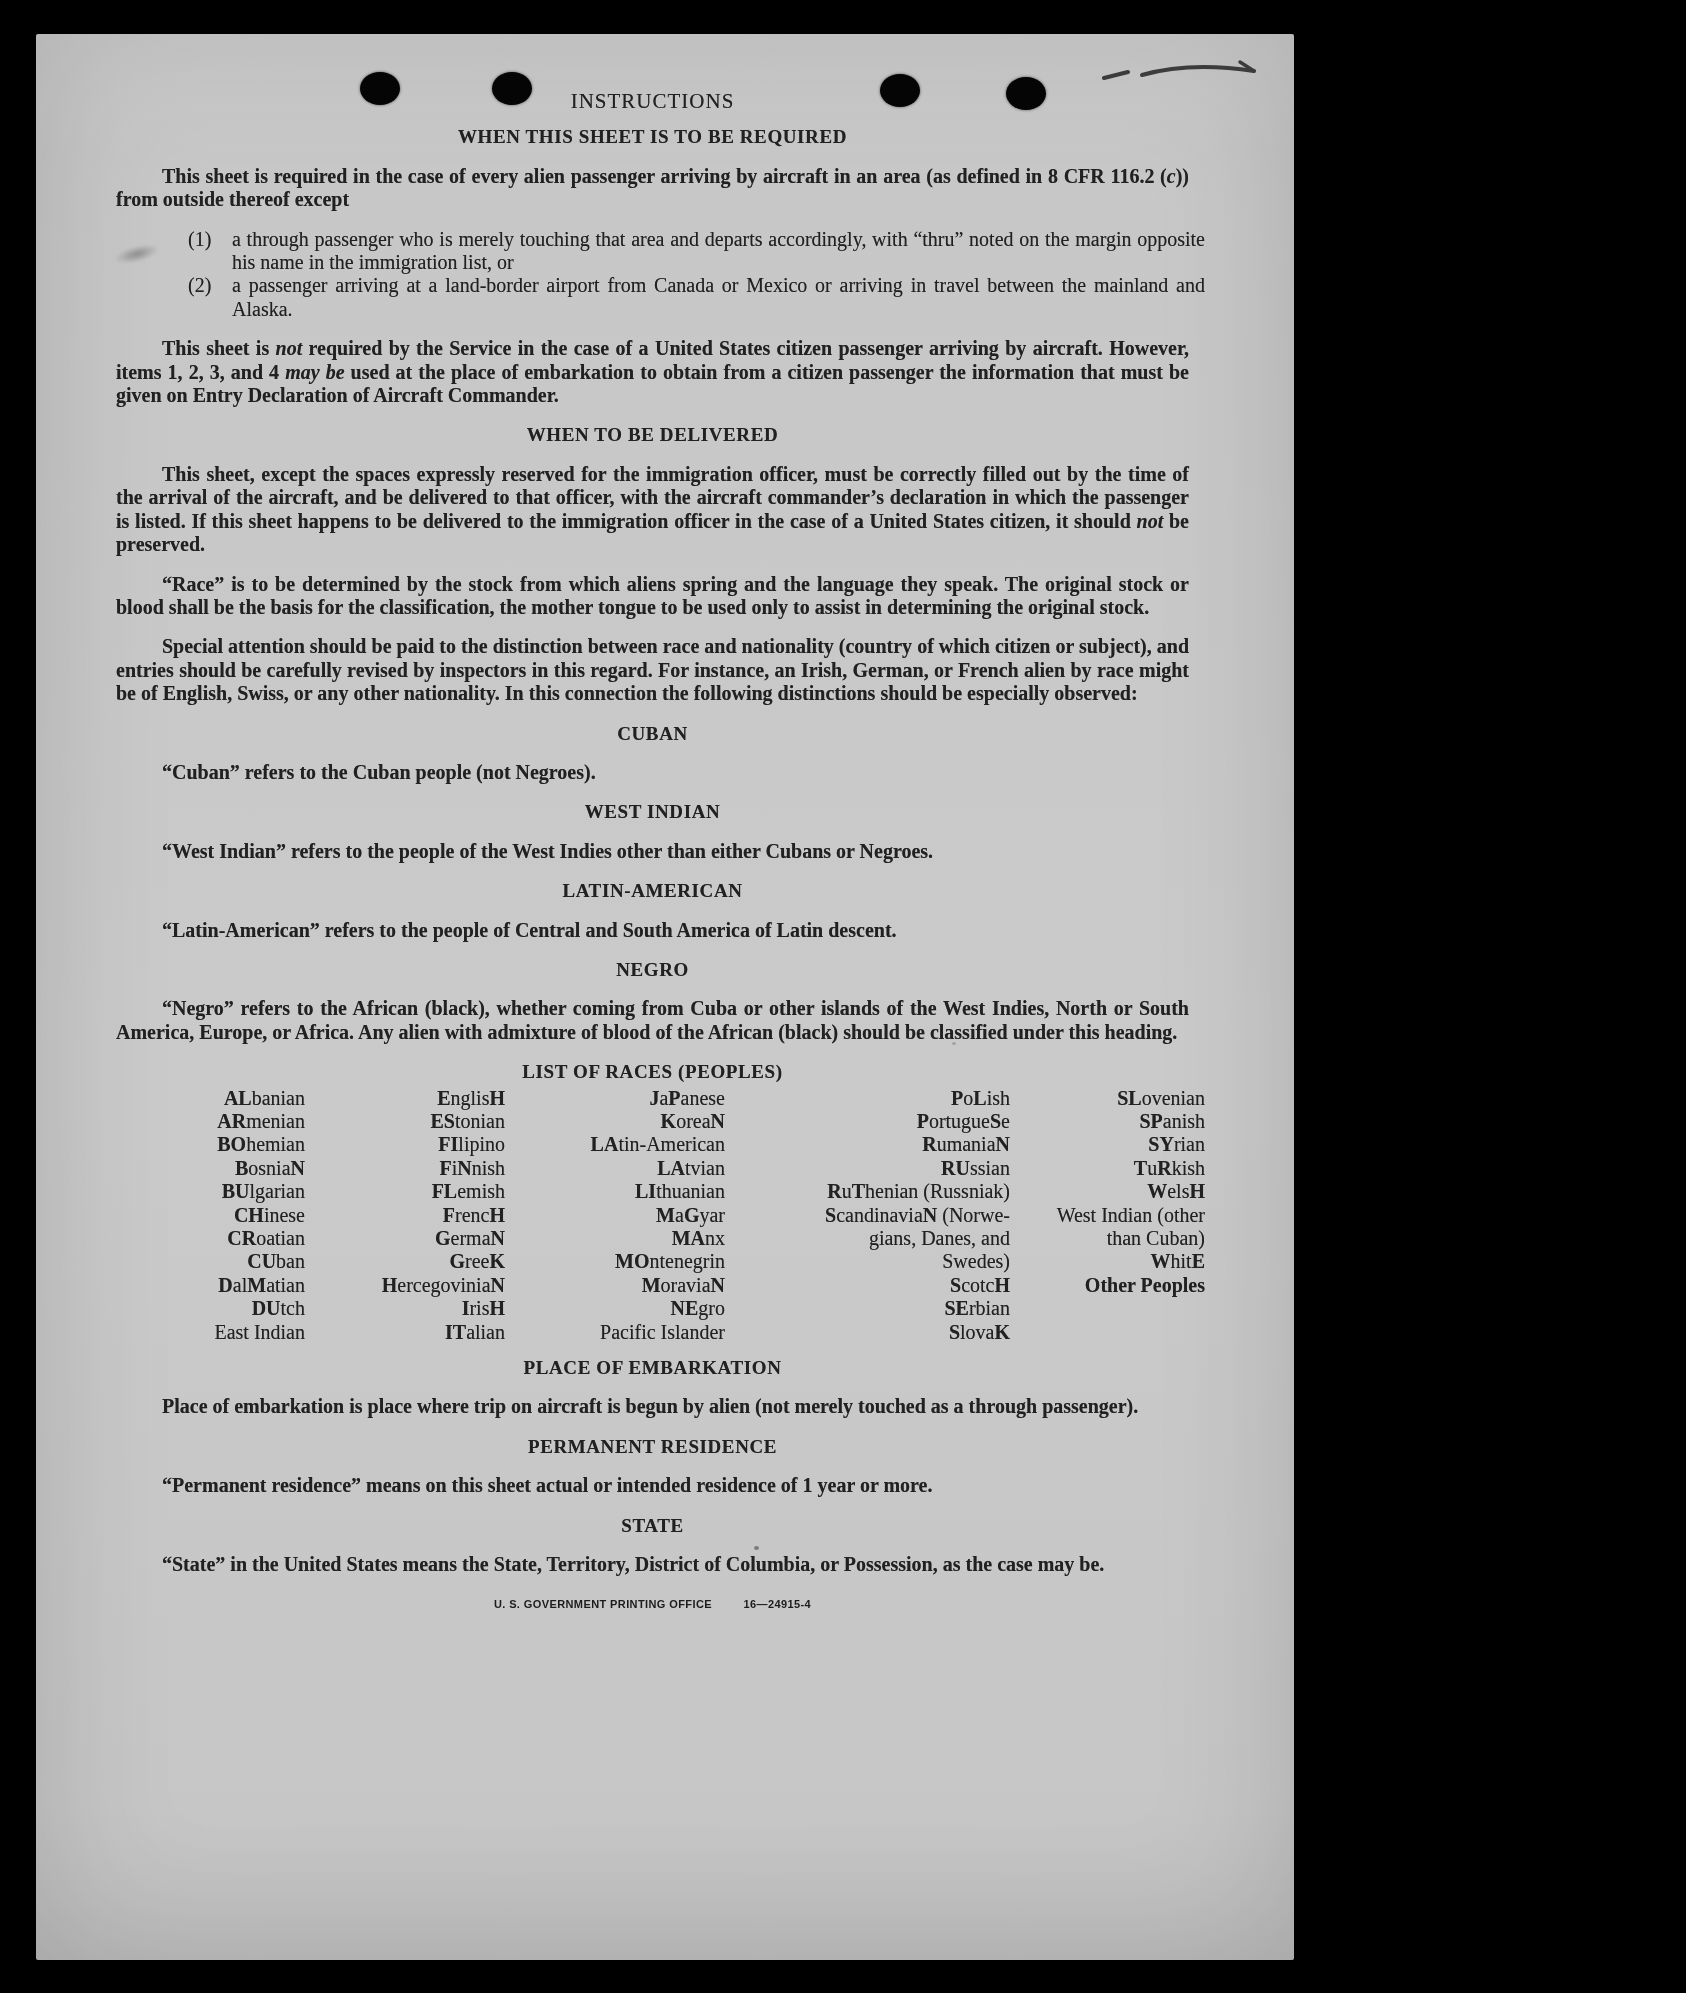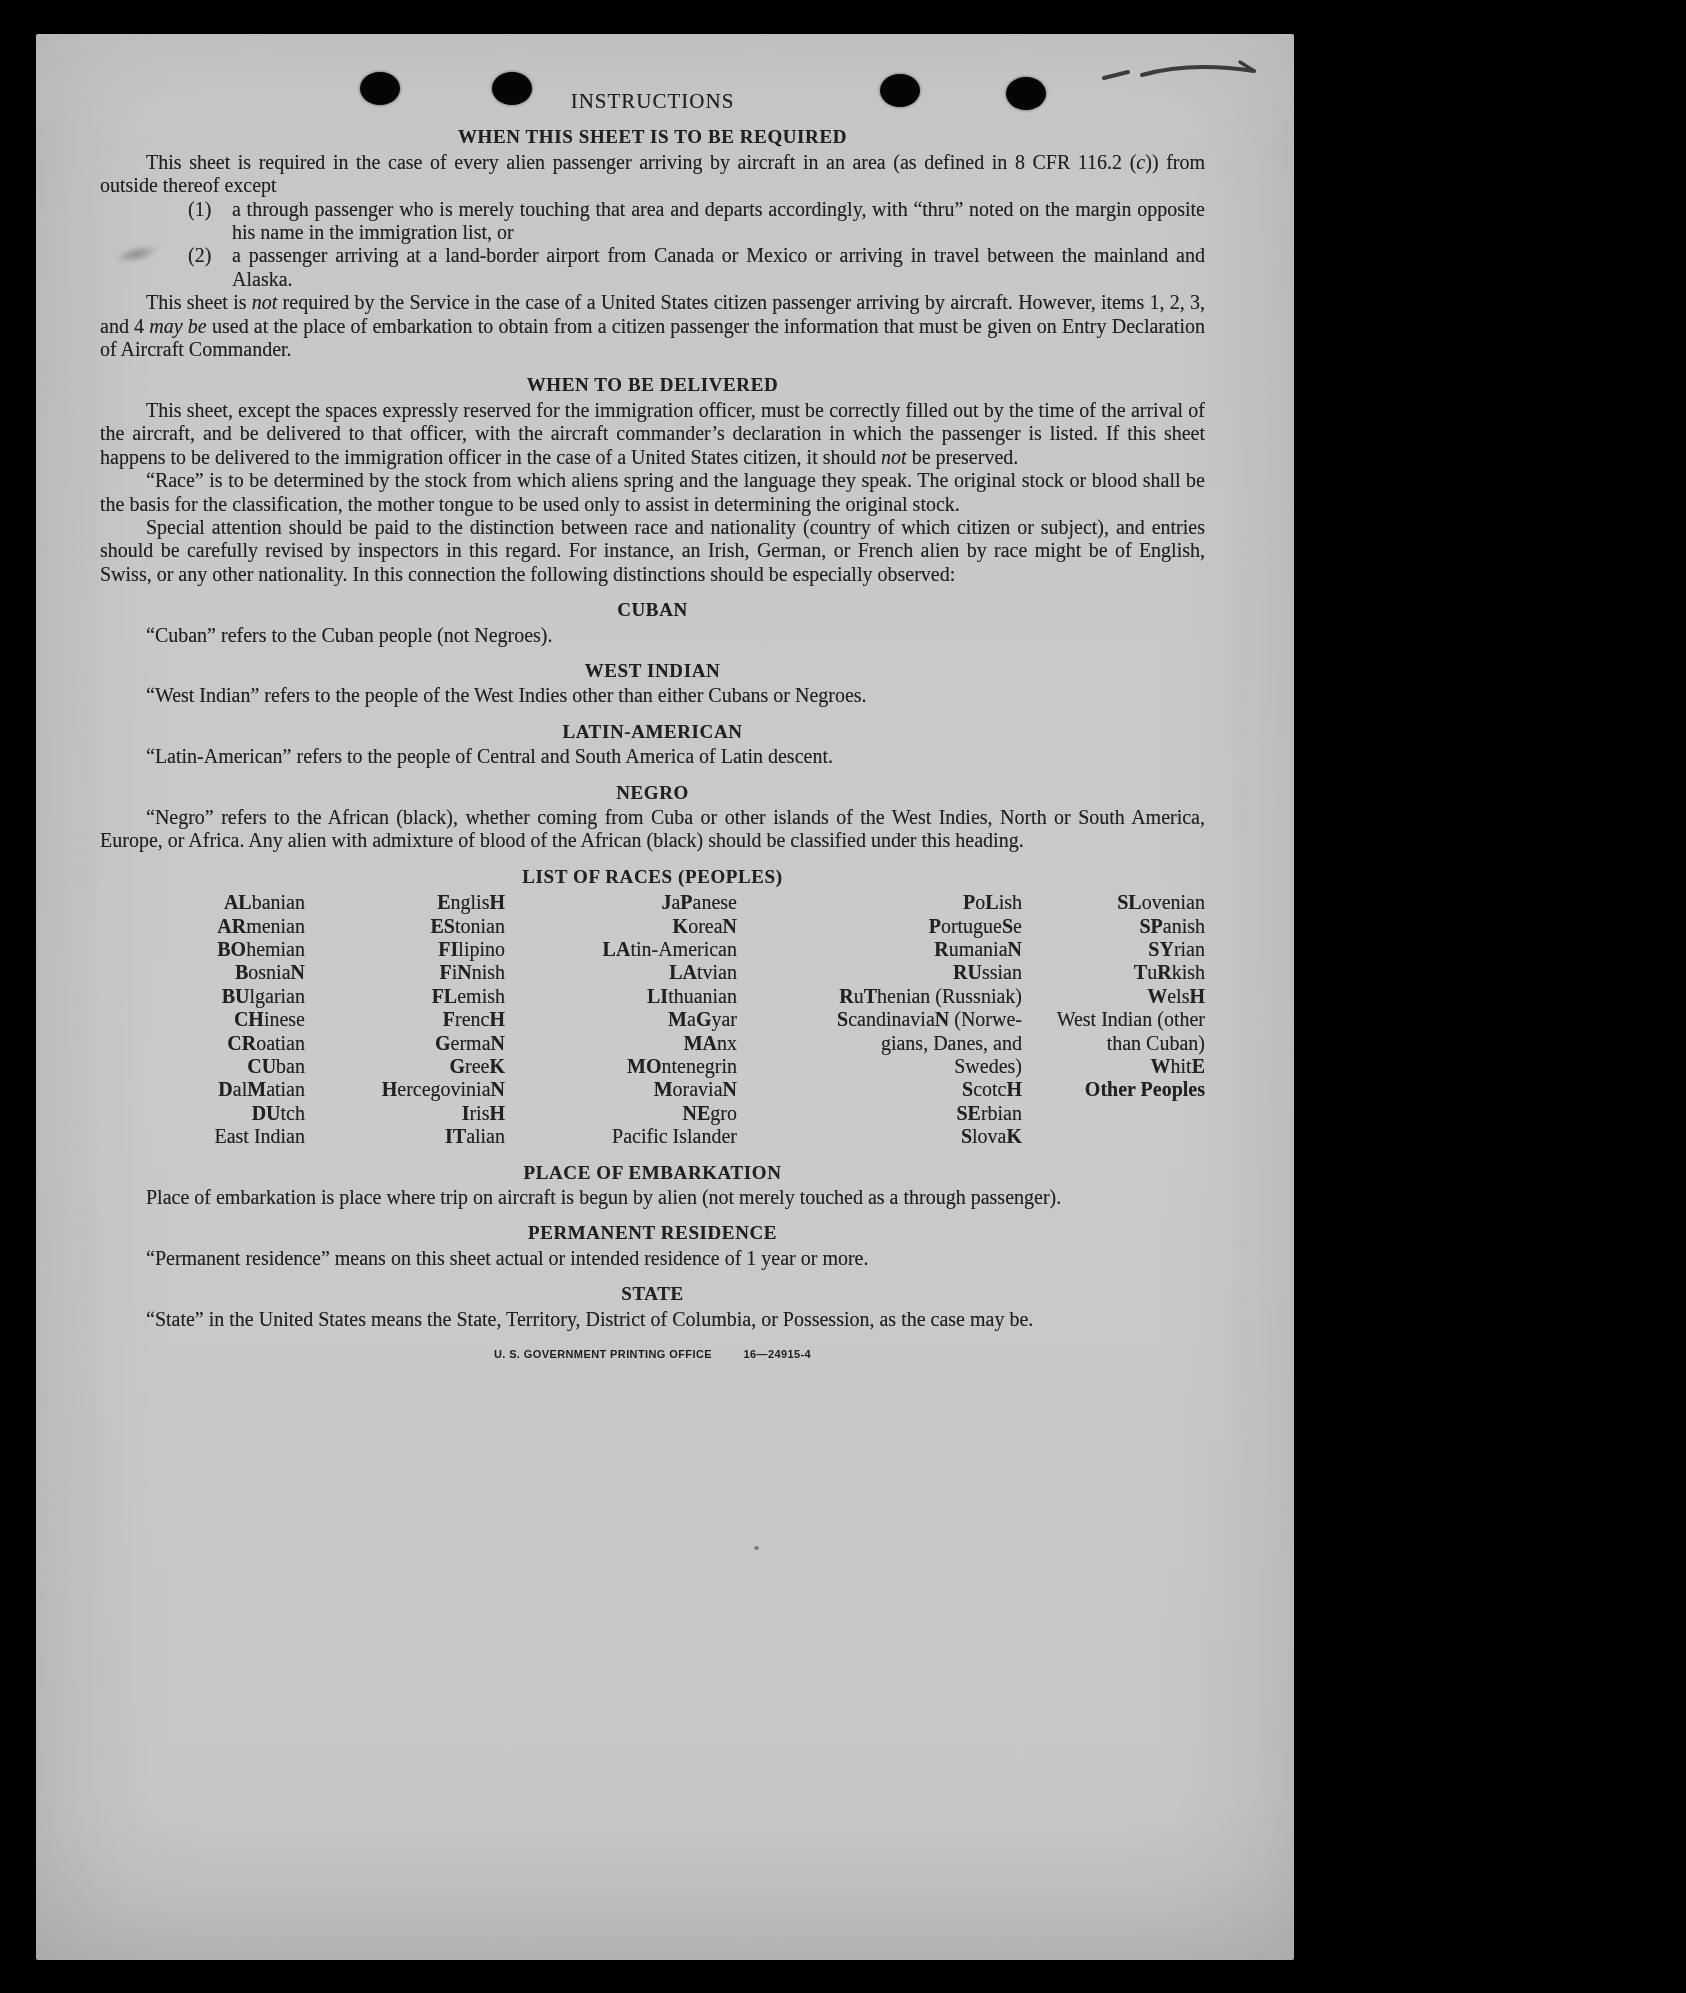--- a/index.html
+++ b/index.html
@@ -41,29 +41,29 @@
     text-shadow:0 0 .5px rgba(20,20,20,.4);
   }
   .title{
     text-align:center;font-weight:normal;font-size:21px;letter-spacing:1px;
     margin:0 0 3px 0;
   }
   .h{
     text-align:center;font-weight:bold;font-size:19px;letter-spacing:.6px;
     margin:12px 0 2px 0;
   }
-  .p{margin:0;text-indent:46px;}
+  .p{margin:16px;text-indent:46px;font-weight:bold;}
   .nitem{display:flex;padding-left:88px;margin:0;}
   .nnum{flex:0 0 44px;}
   .ntext{flex:1;text-align:justify;}
   .cols{display:flex;margin-top:3px;padding-left:10px;text-align:right;}
   .col{line-height:23.4px;}
   .col.c1{width:195px;}
   .col.c2{width:200px;}
-  .col.c3{width:220px;margin-left:12px;}
+  .col.c3{width:220px;}
   .col.c4{width:285px;}
   .col.c5{flex:1;margin-left:6px;}
   .footer{
     text-align:center;margin-top:12px;
     font-family:"Liberation Sans", sans-serif;
     font-size:11px;font-weight:bold;letter-spacing:.4px;color:#1c1c1c;
     text-shadow:none;
   }
   .footer span{margin:0 14px;}
 </style>

